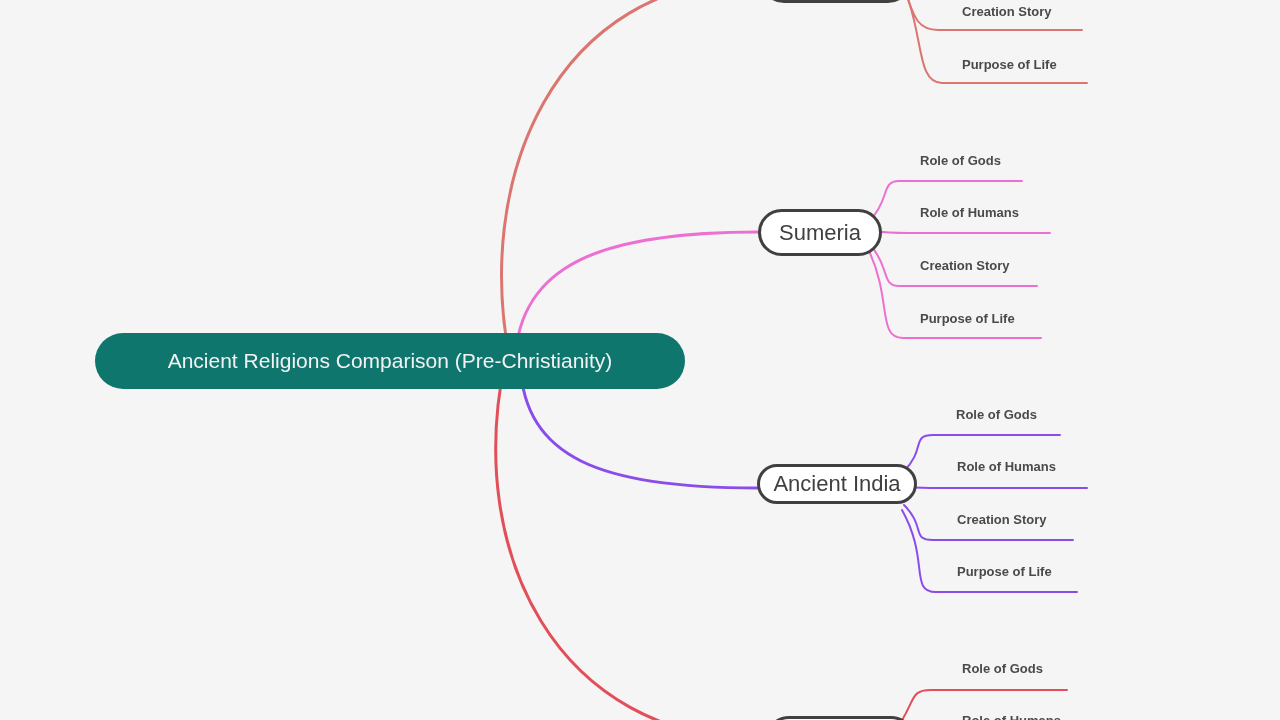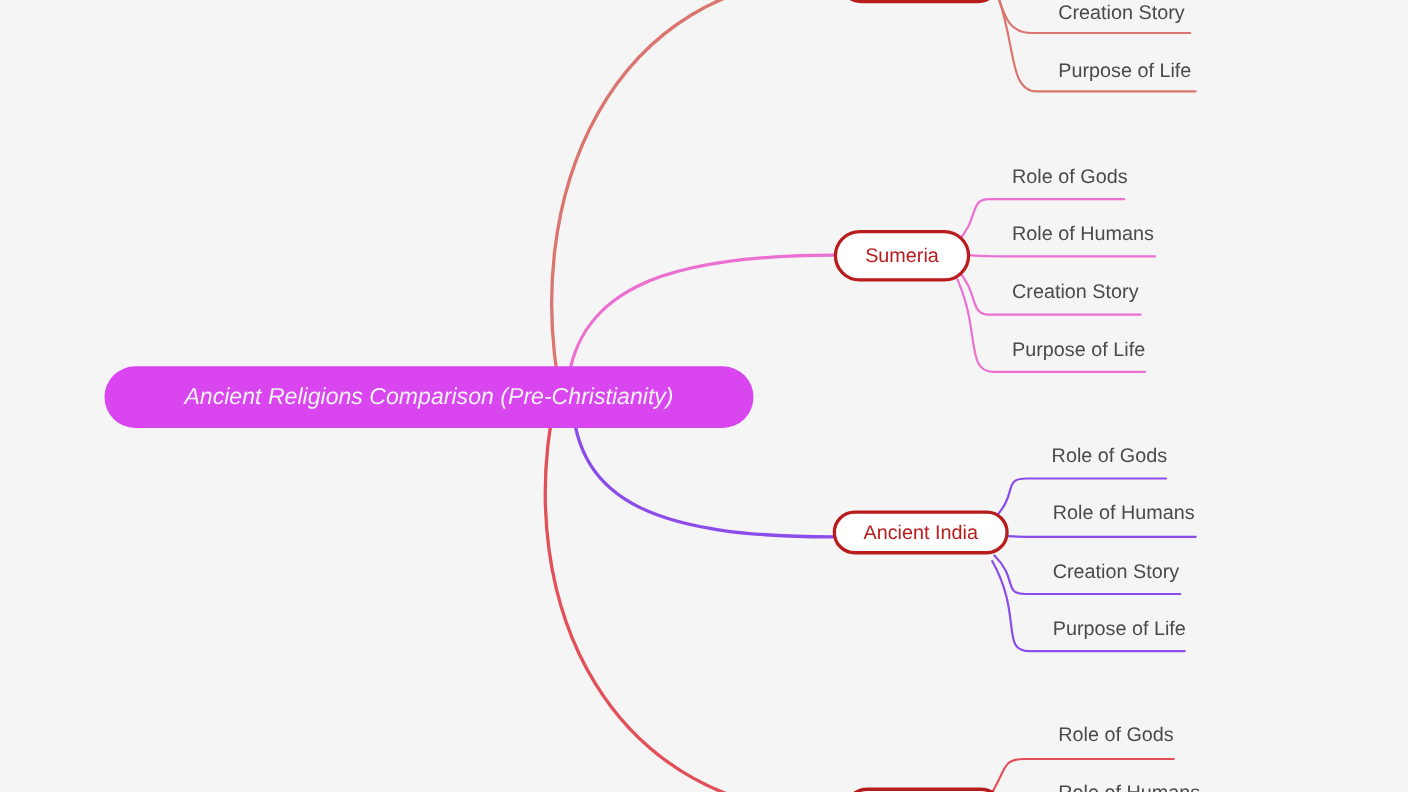--- a/index.html
+++ b/index.html
@@ -30,45 +30,45 @@
   .node {
     position: absolute;
     box-sizing: border-box;
     display: flex;
     align-items: center;
     justify-content: center;
     background: #ffffff;
     cursor: pointer;
   }
   .node.root {
-    background: #d946ef;
+    background: #0f766e;
     border: none;
     border-radius: 28px;
     color: #f2f2f4;
     font-size: 21px;
-    font-style: italic;
   }
   .node.branch {
     border-radius: 24px;
     border: 3px solid;
-    color: #b91c1c;
-    font-size: 18px;
+    color: #404040;
+    font-size: 22px;
   }
   .border-salmon { border-color: #da7570; }
   .border-pink   { border-color: #ec6fd2; }
   .border-violet { border-color: #8b4cea; }
   .border-red    { border-color: #e34f58; }
 
   .child-label {
     position: absolute;
-    font-size: 18px;
+    font-size: 13px;
     line-height: 21px;
     color: #4a4a4a;
     white-space: nowrap;
     cursor: pointer;
+    font-weight: bold;
   }
 </style>
 </head>
 <body>
 
 <div class="canvas">
 
   <svg class="links-layer" viewBox="0 0 1280 720">
 
     <path class="link thick stroke-salmon" d="M 512 370 C 470 180 555 -21 760 -21"></path>

